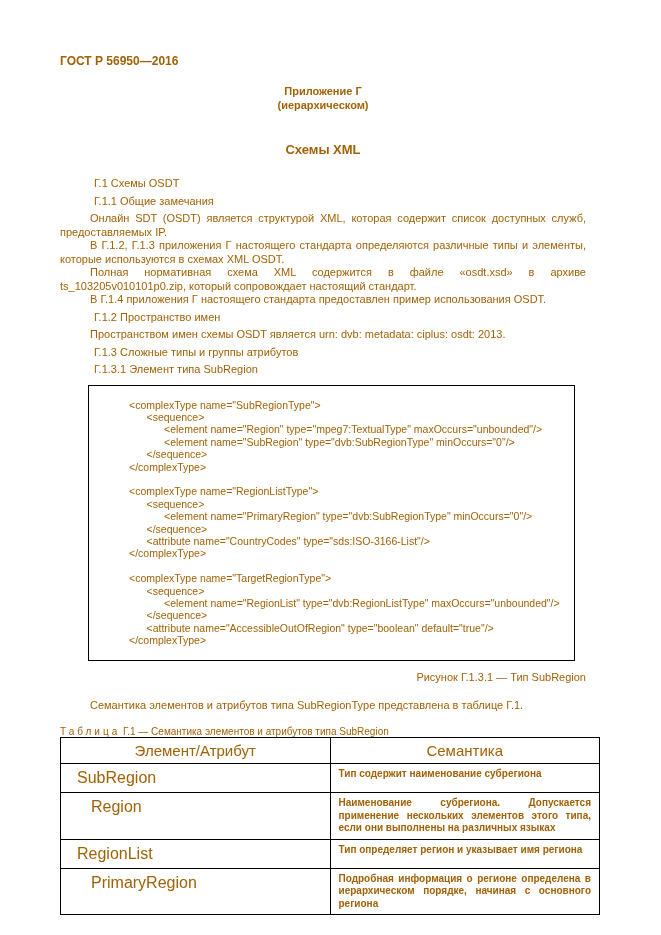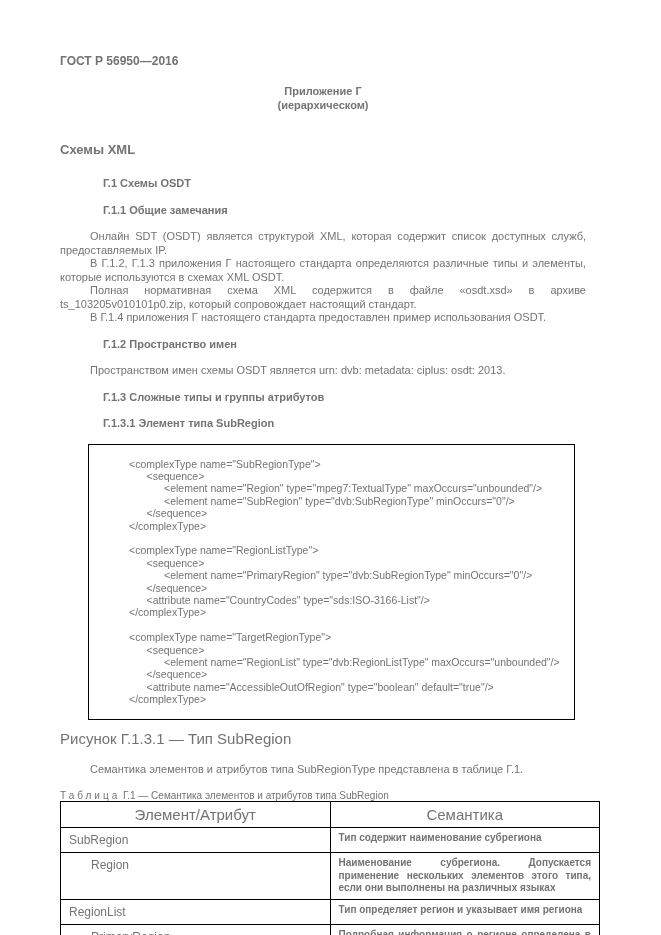--- a/index.html
+++ b/index.html
@@ -4,54 +4,54 @@
 <style>
   html, body { margin: 0; padding: 0; background: #ffffff; }
   .page {
     position: relative;
     width: 646px;
     height: 935px;
     background: #ffffff;
     box-sizing: border-box;
     padding: 54px 60px 0 60px;
     font-family: "Liberation Sans", sans-serif;
-    color: #737373;
+    color: #a16207;
     overflow: hidden;
   }
   .doc-code { font-weight: bold; font-size: 12px; margin-bottom: 16px; }
   .annex-title { text-align: center; font-weight: bold; font-size: 11px; line-height: 14px; }
-  .main-heading { text-align: left; font-weight: bold; font-size: 13px; margin-top: 30px; margin-bottom: 20px; }
+  .main-heading { text-align: center; font-weight: bold; font-size: 13px; margin-top: 30px; margin-bottom: 20px; }
   .body-text { font-size: 11px; line-height: 13.5px; text-align: justify; }
   .para { margin: 0; text-indent: 30px; }
-  .heading { margin: 13px; text-indent: 30px; font-weight: bold; }
+  .heading { margin: 4px; text-indent: 30px; font-weight: normal; }
   .lead-bold { font-weight: bold; }
   .code-box {
     border: 1px solid #000000;
     margin: 8px 0 0 28px;
     width: 487px;
     box-sizing: border-box;
     padding: 13px 8px 13px 40px;
   }
   .code-line {
     font-family: "Liberation Sans", sans-serif;
     font-size: 10.5px;
     line-height: 12.4px;
     min-height: 12.4px;
     white-space: pre;
   }
-  .figure-caption { text-align: left; font-size: 15px; margin: 10px 0 16px 0; }
+  .figure-caption { text-align: right; font-size: 11px; margin: 10px 0 16px 0; }
   .after-figure { font-size: 11px; line-height: 13.5px; text-indent: 30px; margin: 0 0 14px 0; text-align: justify; }
   .table-caption { font-size: 10px; }
   .spaced { letter-spacing: 3px; }
   table.sem-table { width: 540px; border-collapse: collapse; table-layout: fixed; }
   table.sem-table th, table.sem-table td { border: 1px solid #000000; }
   table.sem-table th {
     font-weight: normal; font-size: 15px; text-align: center; padding: 4px 2px;
   }
-  td.el { width: 154px; font-size: 12px; padding: 5px 4px 5px 8px; vertical-align: top; }
+  td.el { width: 154px; font-size: 16px; padding: 5px 4px 5px 16px; vertical-align: top; }
   td.el.indent { padding-left: 30px; }
   td.sem { font-size: 10px; line-height: 12.5px; padding: 4px 8px; text-align: justify; vertical-align: top; font-weight: bold; }
   .page-number { font-size: 11px; margin-top: 12px; }
 </style>
 </head>
 <body>
 
 <div class="page">
 
   <div class="doc-code">ГОСТ Р 56950—2016</div>

